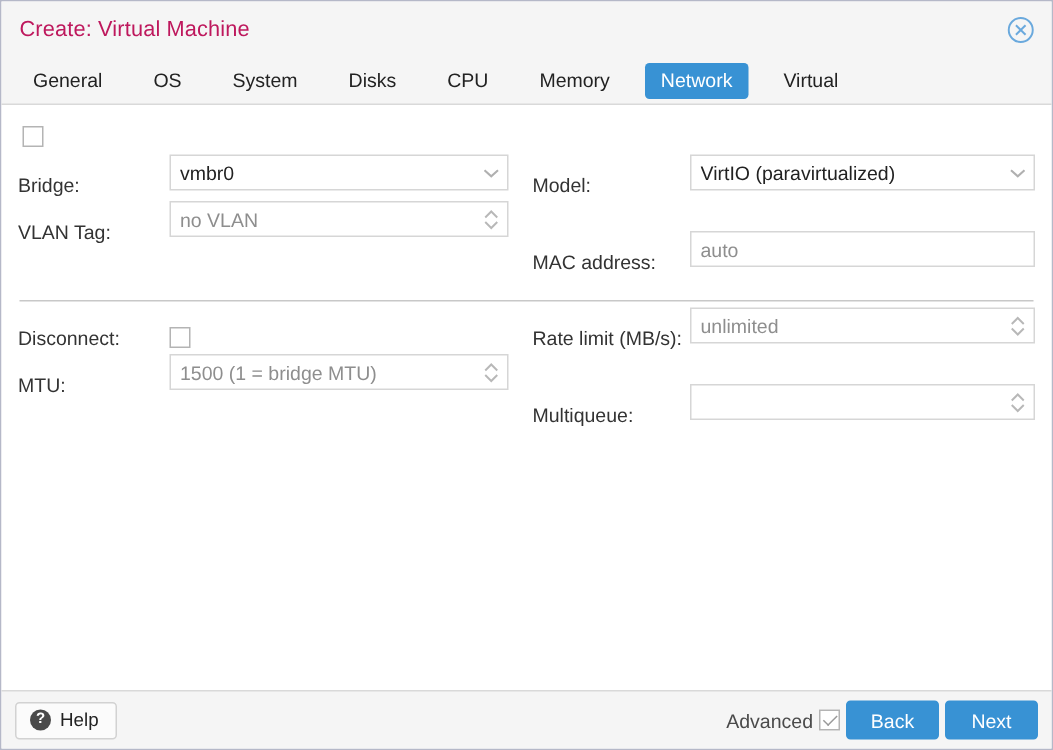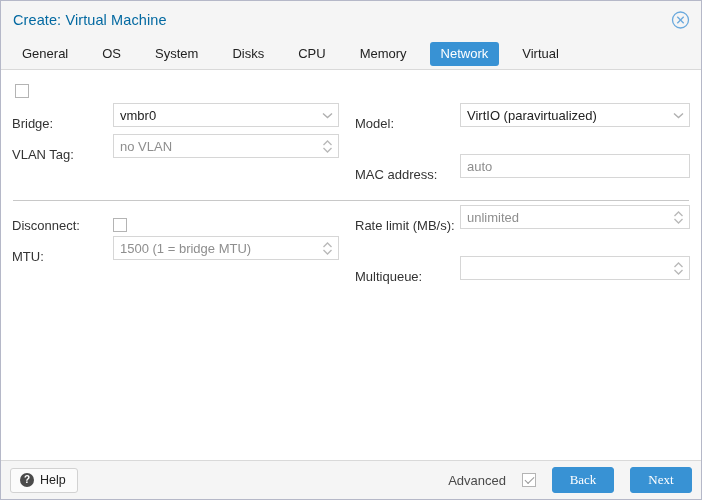--- a/index.html
+++ b/index.html
@@ -23,21 +23,21 @@
     height: 37px;
     background: #f5f5f5;
     display: flex;
     align-items: center;
     padding: 0 12px;
     position: relative;
     flex: none;
   }
   .title {
     font-size: 14.5px;
-    color: #0369a1;
+    color: #be185d;
     letter-spacing: .1px;
   }
   .close-icon {
     position: absolute;
     right: 11px; top: 50%;
     transform: translateY(-50%);
     width: 19px; height: 19px;
     cursor: pointer;
   }
 
@@ -200,32 +200,32 @@
     font-weight: bold;
     display: flex;
     align-items: center;
     justify-content: center;
     line-height: 1;
   }
   .footer-right {
     margin-left: auto;
     display: flex;
     align-items: center;
-    gap: 16px;
+    gap: 4px;
   }
   .adv-label {
     font-size: 13px;
     color: #4a4a4a;
   }
   .btn-blue {
     background: #3892d4;
     border: 1px solid #3892d4;
     border-radius: 3px;
     color: #ffffff;
-    font-family: Liberation Serif, serif;
+    font-family: Liberation Sans, sans-serif;
     font-size: 13px;
     height: 26px;
     min-width: 62px;
     padding: 0 14px;
     cursor: pointer;
   }
 </style>
 </head>
 <body>
 

